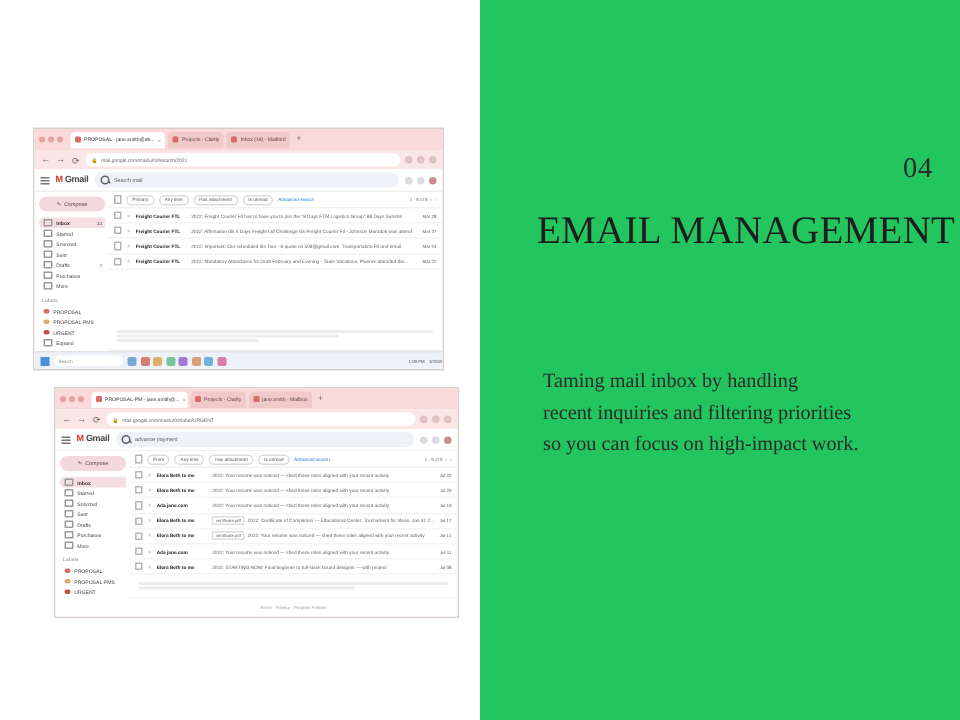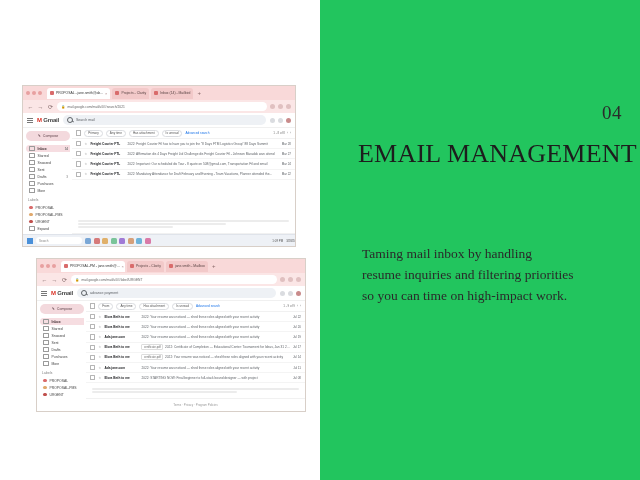--- a/index.html
+++ b/index.html
@@ -372,22 +372,22 @@
 </head>
 <body>
 
 <div class="slide">
 
   <div class="right-panel">
     <div class="slide-number">04</div>
     <div class="headline">EMAIL MANAGEMENT</div>
     <div class="subtext">
       <div>Taming mail inbox by handling</div>
-      <div>resume inquiries and filtering priorities</div>
-      <div>so you can time on high-impact work.</div>
+      <div>recent inquiries and filtering priorities</div>
+      <div>so you can focus on high-impact work.</div>
     </div>
   </div>
 
   <div class="shot" id="shot-top">
 
     <div class="chrome">
       <span class="win-dots">
           <i></i>
           <i></i>
           <i></i>

